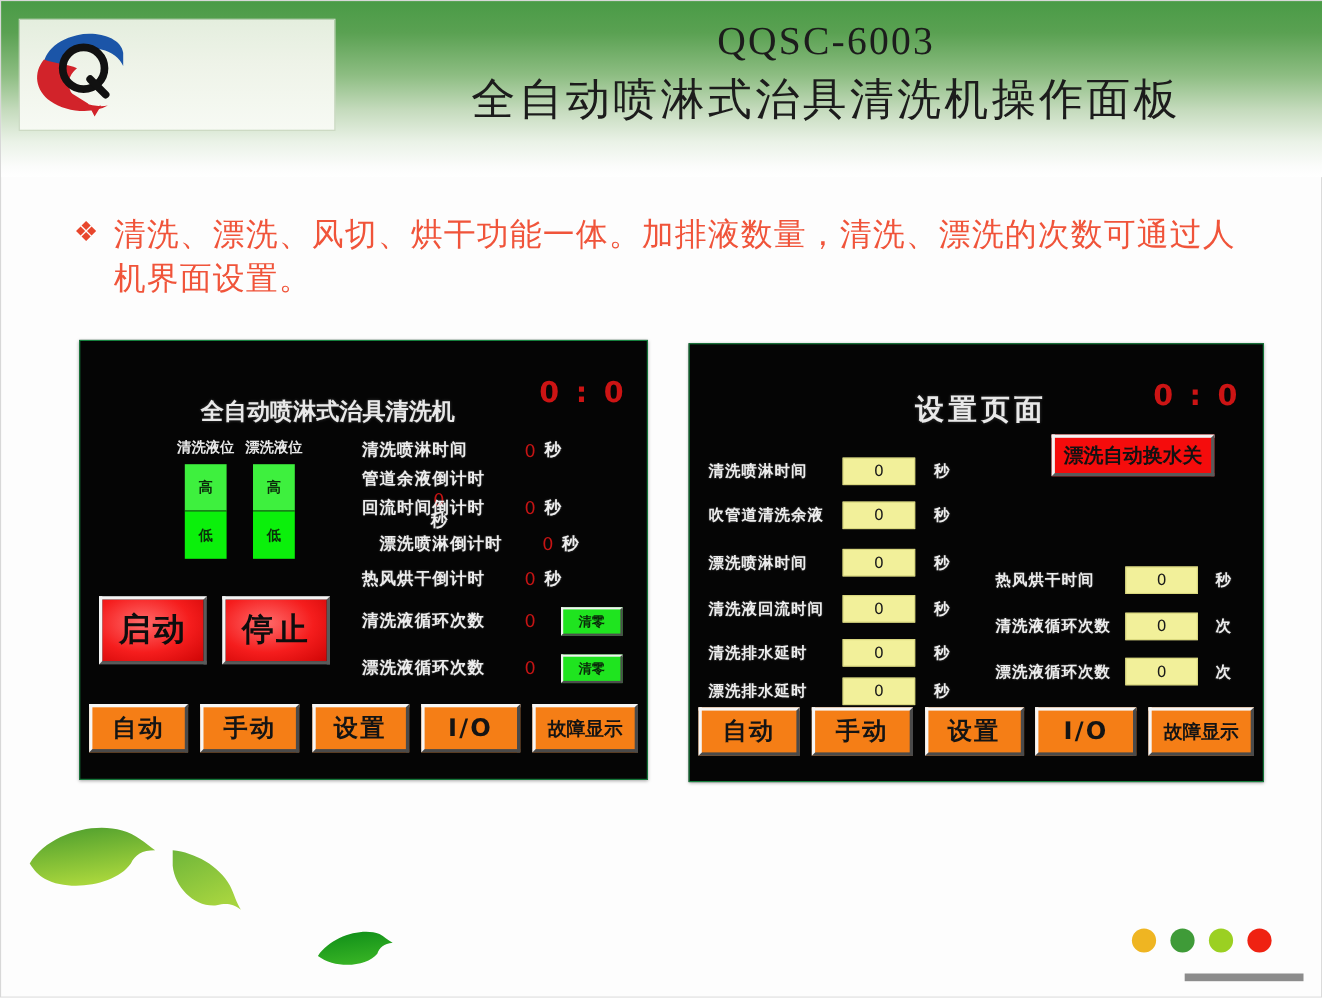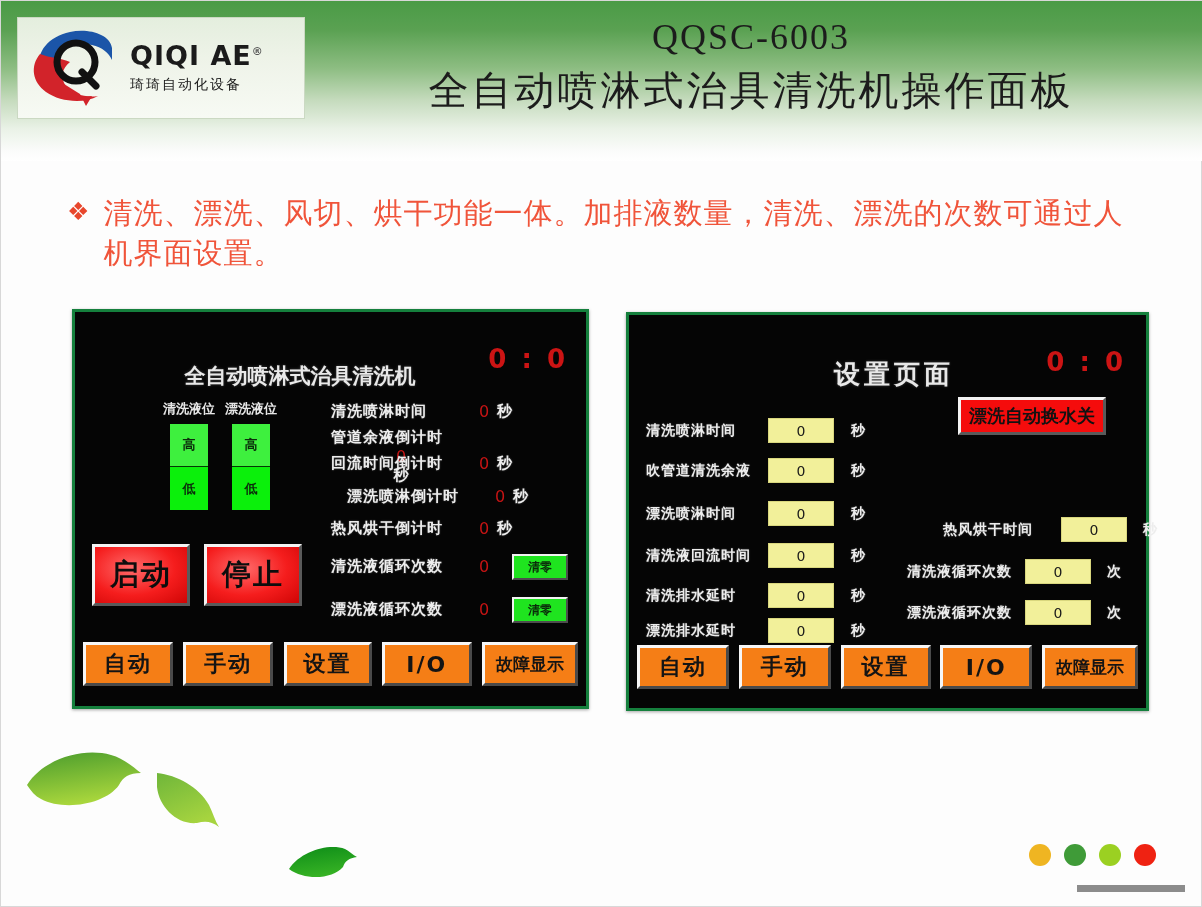--- a/index.html
+++ b/index.html
@@ -61,21 +61,21 @@
   }
   .bullet-text{
     color:#f0543a;
     font-family:"DejaVu Sans",sans-serif;
     font-size:29px;line-height:1.38;letter-spacing:1px;
   }
 
   
   .hmi{
     position:absolute;background:#050505;
-    border:3px solid #15803d;
+    border:1px solid #15803d;
     box-sizing:border-box;
     box-shadow:0 1px 3px rgba(0,0,0,.35);
   }
   #hmi-left{left:71px;top:308px;width:517px;height:400px;}
   #hmi-right{left:625px;top:311px;width:523px;height:399px;}
 
   .hmi-title{
     position:absolute;color:#e9e9e9;
     font-family:"DejaVu Sans",sans-serif;
     font-weight:bold;text-align:center;
@@ -196,24 +196,20 @@
     <div class="logo-box">
       <div class="logo-mark">
         <svg viewBox="0 0 104 88" width="104" height="88" aria-hidden="true">
           <path d="M88 24 C86 10 64 4 46 8 C24 13 12 28 16 44 C19 56 32 62 40 61 C30 56 26 46 30 37 C35 25 52 18 68 21 C78 23 85 29 88 36 Z" fill="#1b55a8"></path>
           <path d="M16 30 C6 42 8 58 22 68 C36 78 60 80 74 72 C62 74 48 70 42 62 C36 54 38 44 46 38 C38 34 26 34 16 30 Z" fill="#d2232a"></path>
           <path d="M40 60 C46 70 58 74 68 72 L62 82 L56 70 Z" fill="#d2232a"></path>
           <circle cx="52" cy="38" r="19" fill="none" stroke="#111" stroke-width="7"></circle>
           <path d="M58 48 L72 62" stroke="#111" stroke-width="7" stroke-linecap="round"></path>
         </svg>
       </div>
-      <div class="logo-text">
-        <div class="logo-en"><span>QIQI AE</span><span class="logo-reg">®</span></div>
-        <div class="logo-cn">琦琦自动化设备</div>
-      </div>
     </div>
 
     <div class="title-wrap">
       <div class="title-model">QQSC-6003</div>
       <div class="title-main">全自动喷淋式治具清洗机操作面板</div>
     </div>
   </div>
 
   <div class="bullet-row">
     <div class="bullet-mark">❖</div>
@@ -319,21 +315,21 @@
     </div>
     <div class="set-row" style="left:17px;top:303px;">
       <span class="set-label" style="width:122px;">漂洗排水延时</span>
       <span class="set-field">0</span>
       <span class="set-unit" style="margin-left:17px;">秒</span>
     </div>
 
     <div class="toggle-btn" style="left:329px;top:82px;">漂洗自动换水关</div>
 
     <div class="set-row" style="left:278px;top:202px;">
-      <span class="set-label" style="width:118px;margin-left:36px;">热风烘干时间</span>
+      <span class="set-label" style="width:118px;">热风烘干时间</span>
       <span class="set-field">0</span>
       <span class="set-unit" style="margin-left:16px;">秒</span>
     </div>
     <div class="set-row" style="left:278px;top:244px;">
       <span class="set-label" style="width:118px;">清洗液循环次数</span>
       <span class="set-field">0</span>
       <span class="set-unit" style="margin-left:16px;">次</span>
     </div>
     <div class="set-row" style="left:278px;top:285px;">
       <span class="set-label" style="width:118px;">漂洗液循环次数</span>

